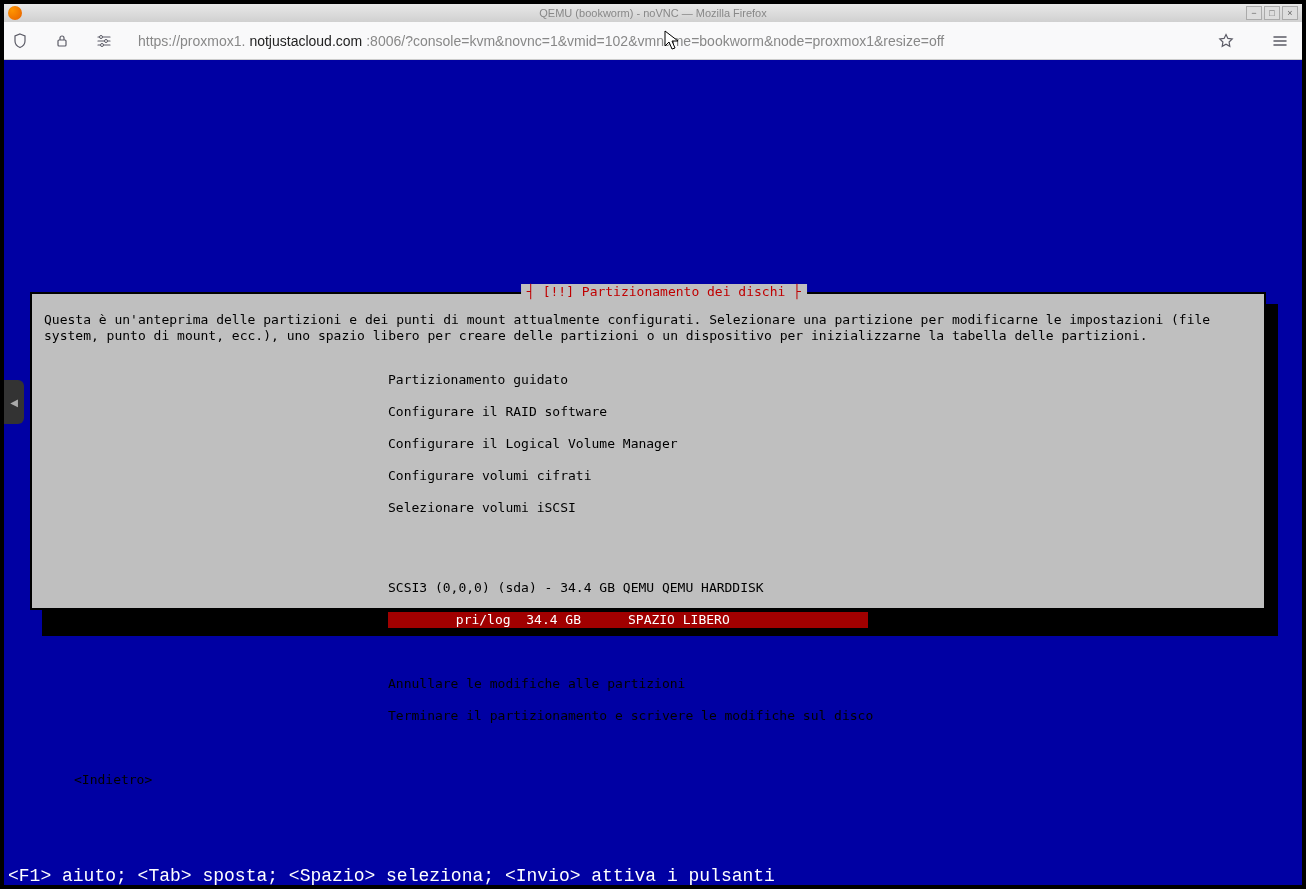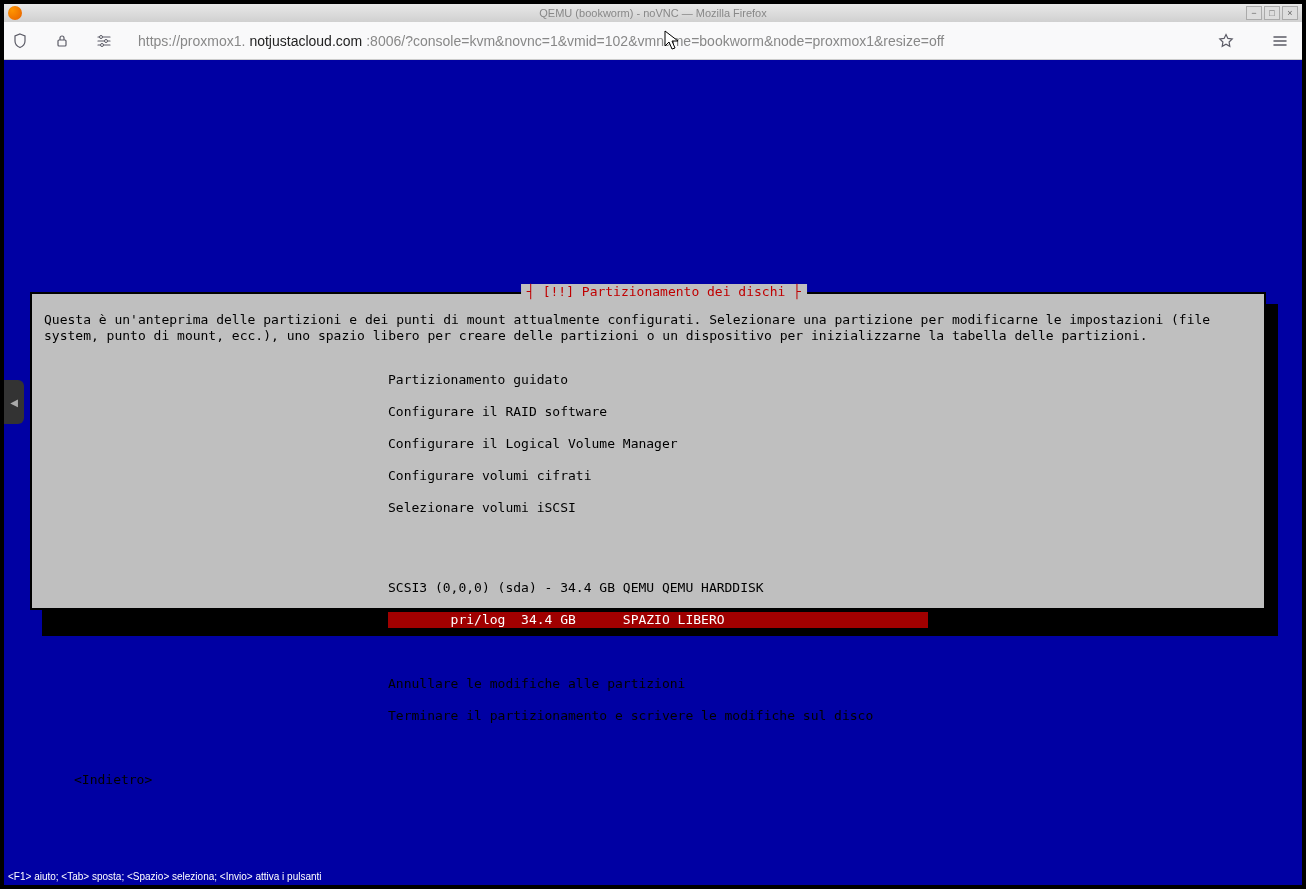--- a/index.html
+++ b/index.html
@@ -152,21 +152,22 @@
   .menu-list {
     margin-top: 12px;
     margin-left: 344px;
     white-space: pre;
   }
   .menu-item { color: #000; }
   .menu-item.highlighted {
     background: #a00000;
     color: #fff;
     display: inline-block;
-    width: 540px;
+    width: 480px;
+    text-align: center;
   }
   .disk-line {
     margin-top: 16px;
     margin-left: 344px;
     white-space: pre;
   }
   .bottom-actions {
     margin-top: 16px;
     margin-left: 344px;
     white-space: pre;
@@ -176,22 +177,22 @@
     margin-left: 30px;
     white-space: pre;
   }
   .status-bar {
     position: absolute;
     bottom: 0;
     left: 0;
     right: 0;
     height: 18px;
     color: #fff;
-    font-family: Liberation Sans, sans-serif;
-    font-size: 10px;
+    font-family: Liberation Mono, monospace;
+    font-size: 18px;
     padding-left: 4px;
     white-space: pre;
     display: flex;
     align-items: center;
   }
   .cursor-pointer {
     position: absolute;
     top: 26px;
     left: 660px;
     z-index: 100;

